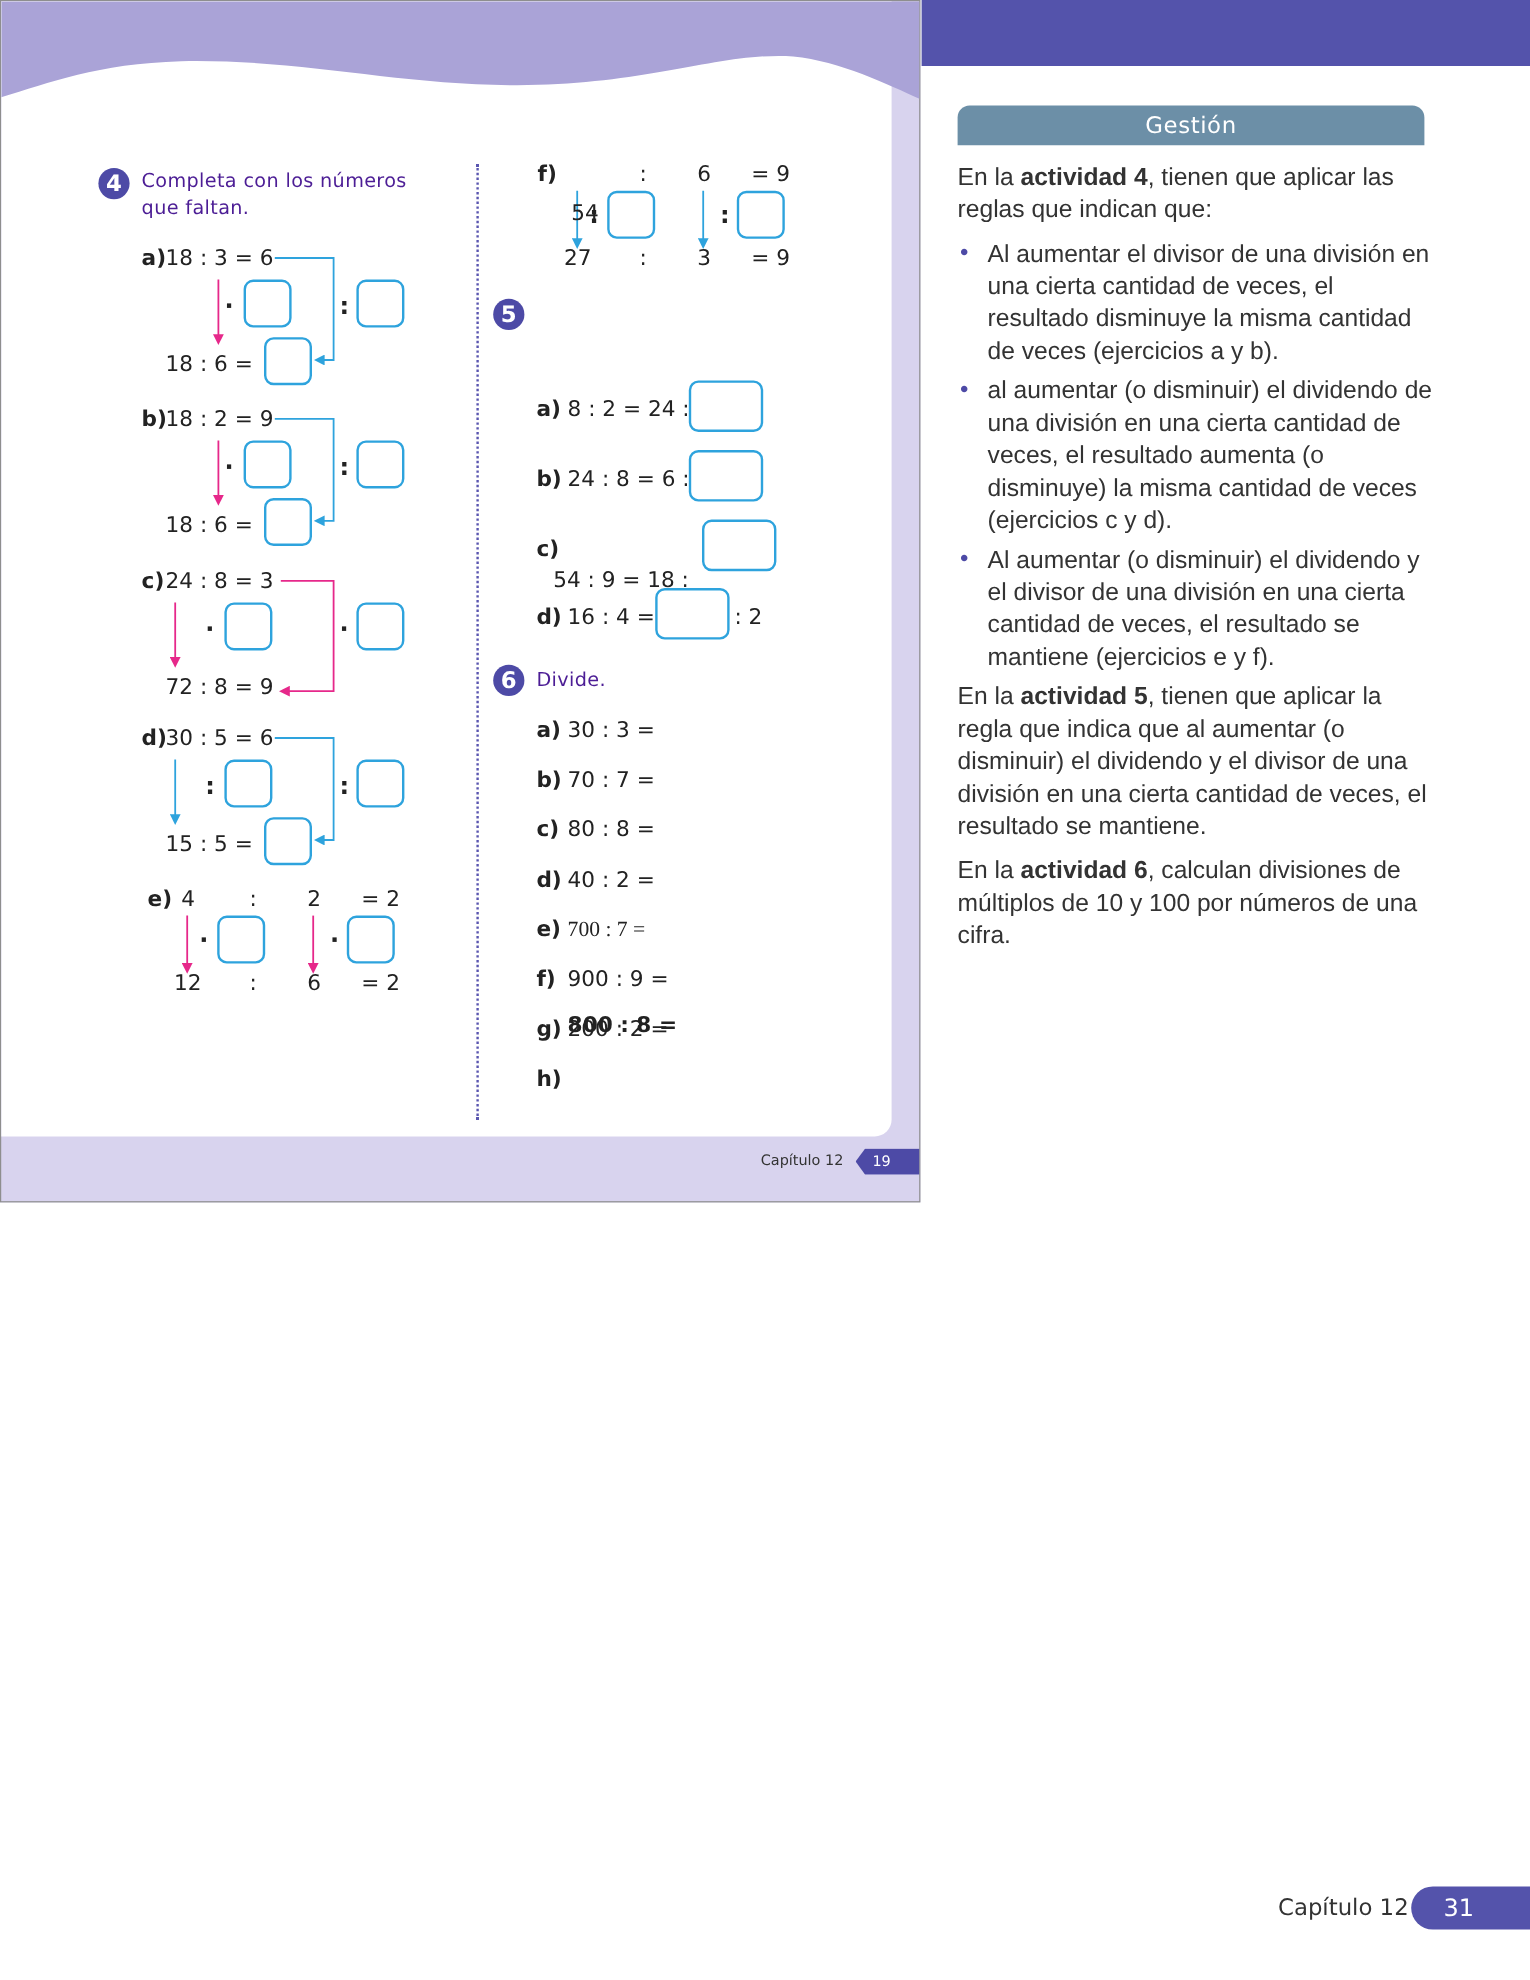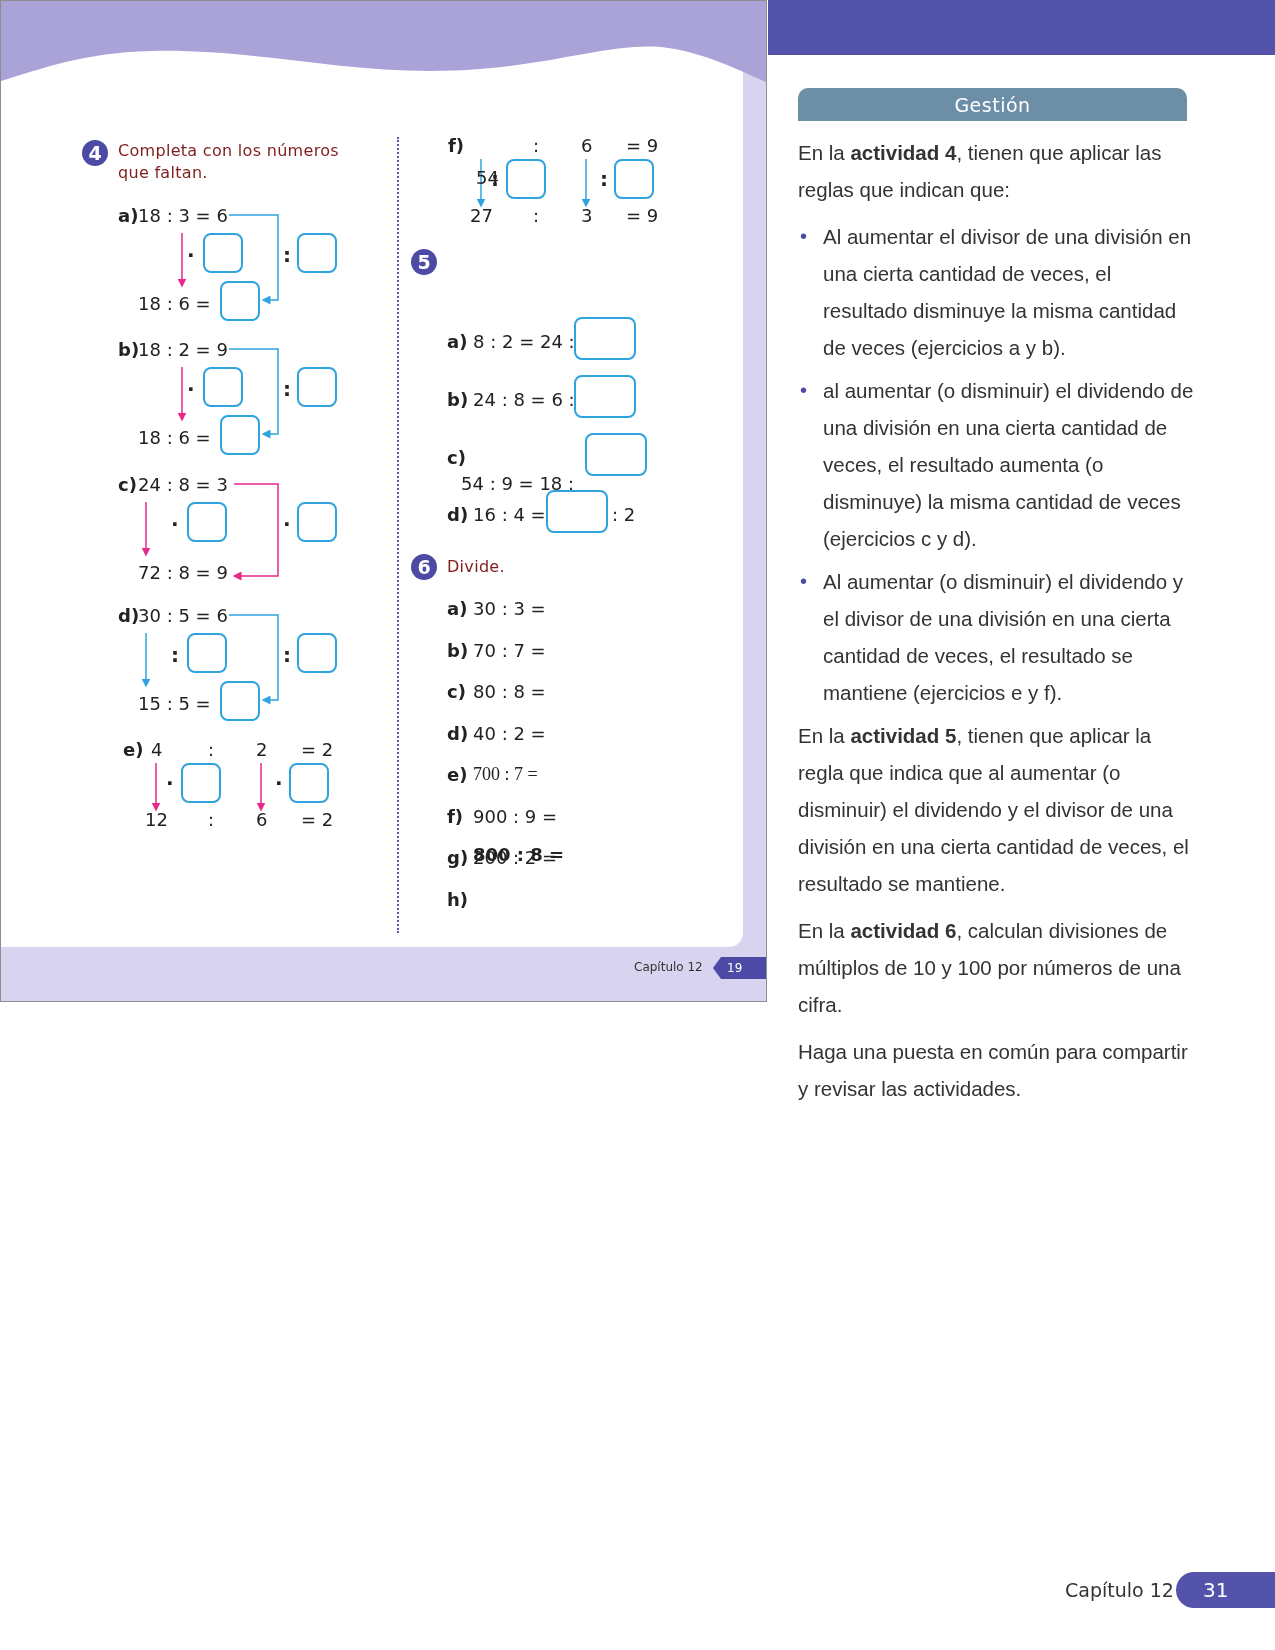--- a/index.html
+++ b/index.html
@@ -6,37 +6,37 @@
   body{width:1275px;height:1650px;position:relative;background:#ffffff;overflow:hidden;
        font-family:"DejaVu Sans",sans-serif;color:#222;}
   
   #left-page{position:absolute;left:0;top:0;width:767px;height:1002px;background:#d8d3ee;
              border:1px solid #8e8e8e;box-sizing:border-box;overflow:hidden;}
   #left-white{position:absolute;left:0;top:0;width:742px;height:946px;background:#fff;border-bottom-right-radius:14px;}
   #wave{position:absolute;left:0;top:0;}
   .divider{position:absolute;left:396px;top:136px;height:796px;border-left:2px dotted #5a56b0;}
   .num-badge{position:absolute;width:26px;height:26px;border-radius:50%;background:#4d4aa6;color:#fff;
              font-weight:bold;font-size:19px;text-align:center;line-height:27px;}
-  .instr{position:absolute;font-size:16px;line-height:22px;color:#7f1d1d;letter-spacing:0.3px;}
+  .instr{position:absolute;font-size:16px;line-height:22px;color:#4c1d95;letter-spacing:0.3px;}
   .lbl{font-weight:bold;color:#4d4aa6;font-size:17px;}
   .eq{position:absolute;font-size:18px;color:#222;white-space:nowrap;}
   .box{position:absolute;width:40px;height:40px;border:2px solid #2ea3dd;border-radius:8px;box-sizing:border-box;background:#fff;}
   .box.wide{width:62px;height:43px;}
   .dot{position:absolute;font-size:20px;font-weight:bold;color:#222;line-height:1;}
   svg.lines{position:absolute;left:0;top:0;width:767px;height:1002px;pointer-events:none;}
   .foot-chap{position:absolute;left:633px;top:959px;font-size:12px;color:#333;}
   .foot-num{position:absolute;left:712px;top:956px;width:55px;height:22px;background:#4d4aa6;color:#fff;
             font-size:12px;line-height:22px;padding-left:14px;box-sizing:border-box;
             clip-path:polygon(8px 0,100% 0,100% 100%,8px 100%,0 50%);}
   
   #right-bar{position:absolute;left:768px;top:0;width:507px;height:55px;background:#5453ab;}
   #gestion{position:absolute;left:798px;top:88px;width:389px;height:33px;background:#6c8fa7;
            border-top-left-radius:10px;border-top-right-radius:10px;color:#fff;text-align:center;
            font-size:19px;line-height:34px;letter-spacing:0.5px;}
-  #guide{position:absolute;left:798px;top:134px;width:400px;font-size:20.5px;line-height:37px;color:#333;
+  #guide{position:absolute;left:798px;top:134px;width:400px;font-size:20.5px;line-height:27px;color:#333;
          font-family:"Liberation Sans",sans-serif;}
   #guide p{margin:0 0 10px 0;}
   #guide ul{margin:0 0 4px 0;padding:0;list-style:none;}
   #guide li{position:relative;padding-left:25px;margin-bottom:6px;}
   #guide li .bullet{position:absolute;left:2px;top:0;color:#4d4aa6;font-size:20px;}
   #right-foot-chap{position:absolute;left:1065px;top:1579px;font-size:19px;color:#333;}
   #right-foot-num{position:absolute;left:1176px;top:1572px;width:99px;height:36px;background:#5453ab;color:#fff;
                   border-top-left-radius:18px;border-bottom-left-radius:18px;font-size:20px;line-height:36px;padding-left:27px;box-sizing:border-box;}
 </style>
 </head>
@@ -224,17 +224,16 @@
 
 <div id="guide">
   <p><span>En la </span><b>actividad 4</b><span>, tienen que aplicar las reglas que indican que:</span></p>
   <ul>
     <li><span class="bullet">•</span><span>Al aumentar el divisor de una división en una cierta cantidad de veces, el resultado disminuye la misma cantidad de veces (ejercicios a y b).</span></li>
     <li><span class="bullet">•</span><span>al aumentar (o disminuir) el dividendo de una división en una cierta cantidad de veces, el resultado aumenta (o disminuye) la misma cantidad de veces (ejercicios c y d).</span></li>
     <li><span class="bullet">•</span><span>Al aumentar (o disminuir) el dividendo y el divisor de una división en una cierta cantidad de veces, el resultado se mantiene (ejercicios e y f).</span></li>
   </ul>
   <p><span>En la </span><b>actividad 5</b><span>, tienen que aplicar la regla que indica que al aumentar (o disminuir) el dividendo y el divisor de una división en una cierta cantidad de veces, el resultado se mantiene.</span></p>
   <p><span>En la </span><b>actividad 6</b><span>, calculan divisiones de múltiplos de 10 y 100 por números de una cifra.</span></p>
-  <p>Haga una puesta en común para compartir y revisar las actividades.</p>
 </div>
 
 <div id="right-foot-chap">Capítulo 12</div>
 <div id="right-foot-num">31</div>
 
 </body></html>

